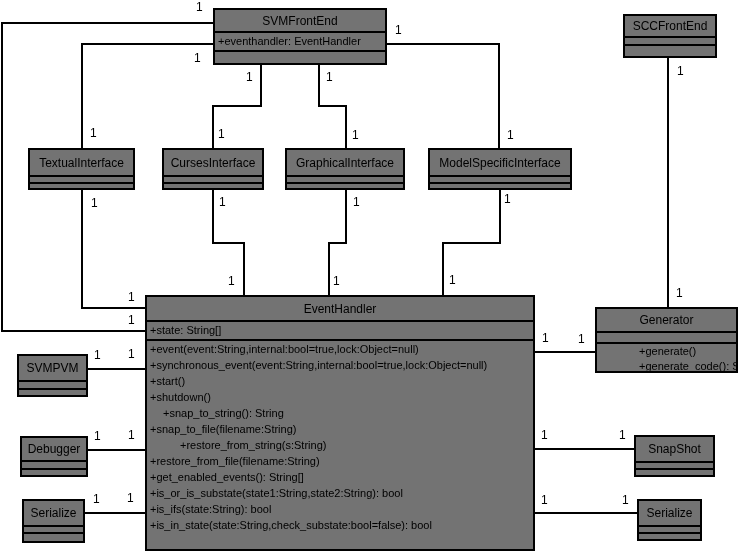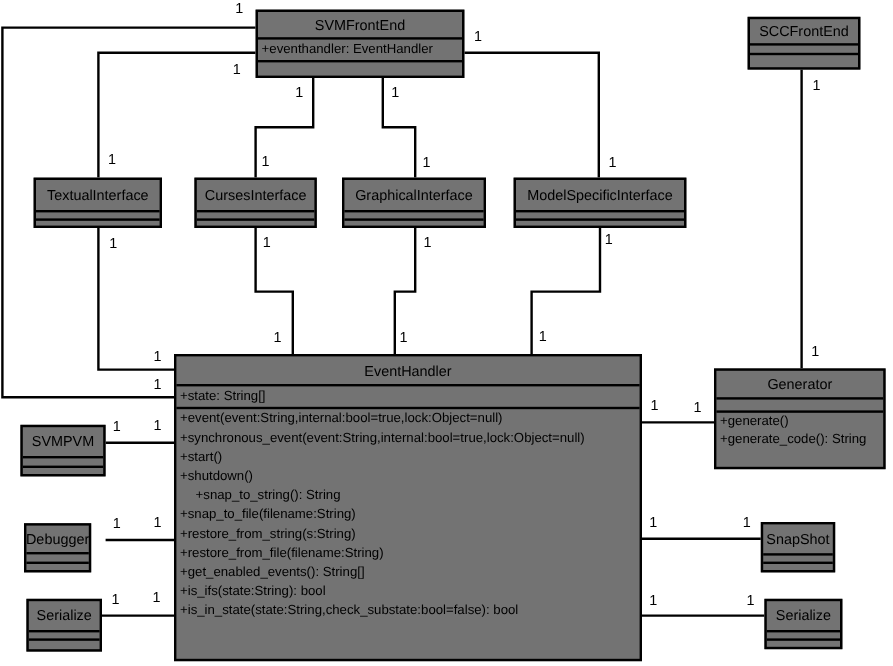--- a/index.html
+++ b/index.html
@@ -110,51 +110,52 @@
       <div class="uml-comp" style="height: 19px;">
         <div class="uml-line" style="line-height: 17px;">+state: String[]</div>
       </div>
       <div class="uml-comp last" style="height: 208px;">
         <div class="uml-line" style="line-height: 16px;">+event(event:String,internal:bool=true,lock:Object=null)</div>
         <div class="uml-line" style="line-height: 16px;">+synchronous_event(event:String,internal:bool=true,lock:Object=null)</div>
         <div class="uml-line" style="line-height: 16px;">+start()</div>
         <div class="uml-line" style="line-height: 16px;">+shutdown()</div>
         <div class="uml-line" style="line-height: 16px; padding-left: 16px;">+snap_to_string(): String</div>
         <div class="uml-line" style="line-height: 16px;">+snap_to_file(filename:String)</div>
-        <div class="uml-line" style="line-height: 16px;">+restore_from_string(s:String)</div>
+        <div class="uml-line" style="line-height: 16px; margin-left: 30px;">+restore_from_string(s:String)</div>
         <div class="uml-line" style="line-height: 16px;">+restore_from_file(filename:String)</div>
         <div class="uml-line" style="line-height: 16px;">+get_enabled_events(): String[]</div>
+        <div class="uml-line" style="line-height: 16px;">+is_or_is_substate(state1:String,state2:String): bool</div>
         <div class="uml-line" style="line-height: 16px;">+is_ifs(state:String): bool</div>
         <div class="uml-line" style="line-height: 16px;">+is_in_state(state:String,check_substate:bool=false): bool</div>
       </div>
     </div>
     <div class="uml-class" style="left: 595px; top: 307px; width: 143px;">
       <div class="uml-title" style="height: 24px;">Generator</div>
       <div class="uml-comp" style="height: 11px;"></div>
-      <div class="uml-comp last" style="height: 45px;">
+      <div class="uml-comp last" style="height: 27px; padding-left: 39px;">
         <div class="uml-line" style="line-height: 14.5px;">+generate()</div>
         <div class="uml-line" style="line-height: 14.5px;">+generate_code(): String</div>
       </div>
     </div>
     <div class="uml-class" style="left: 17px; top: 354px; width: 71px;">
       <div class="uml-title" style="height: 26px;">SVMPVM</div>
       <div class="uml-comp" style="height: 8px;"></div>
       <div class="uml-comp last" style="height: 5px;"></div>
     </div>
-    <div class="uml-class" style="left: 20px; top: 436px; width: 56px;">
+    <div class="uml-class" style="left: 20px; top: 436px; width: 68px;">
       <div class="uml-title" style="height: 24px;">Debugger</div>
       <div class="uml-comp" style="height: 8px;"></div>
       <div class="uml-comp last" style="height: 5px;"></div>
     </div>
     <div class="uml-class" style="left: 22px; top: 499px; width: 63px;">
       <div class="uml-title" style="height: 26px;">Serialize</div>
       <div class="uml-comp" style="height: 7px;"></div>
       <div class="uml-comp last" style="height: 7px;"></div>
     </div>
-    <div class="uml-class" style="left: 634px; top: 435px; width: 62px;">
+    <div class="uml-class" style="left: 634px; top: 435px; width: 81px;">
       <div class="uml-title" style="height: 26px;">SnapShot</div>
       <div class="uml-comp" style="height: 7px;"></div>
       <div class="uml-comp last" style="height: 5px;"></div>
     </div>
     <div class="uml-class" style="left: 637px; top: 499px; width: 65px;">
       <div class="uml-title" style="height: 26px;">Serialize</div>
       <div class="uml-comp" style="height: 7px;"></div>
       <div class="uml-comp last" style="height: 5px;"></div>
     </div>
     <span class="mult" style="left: 196px; top: 1px;">1</span>

